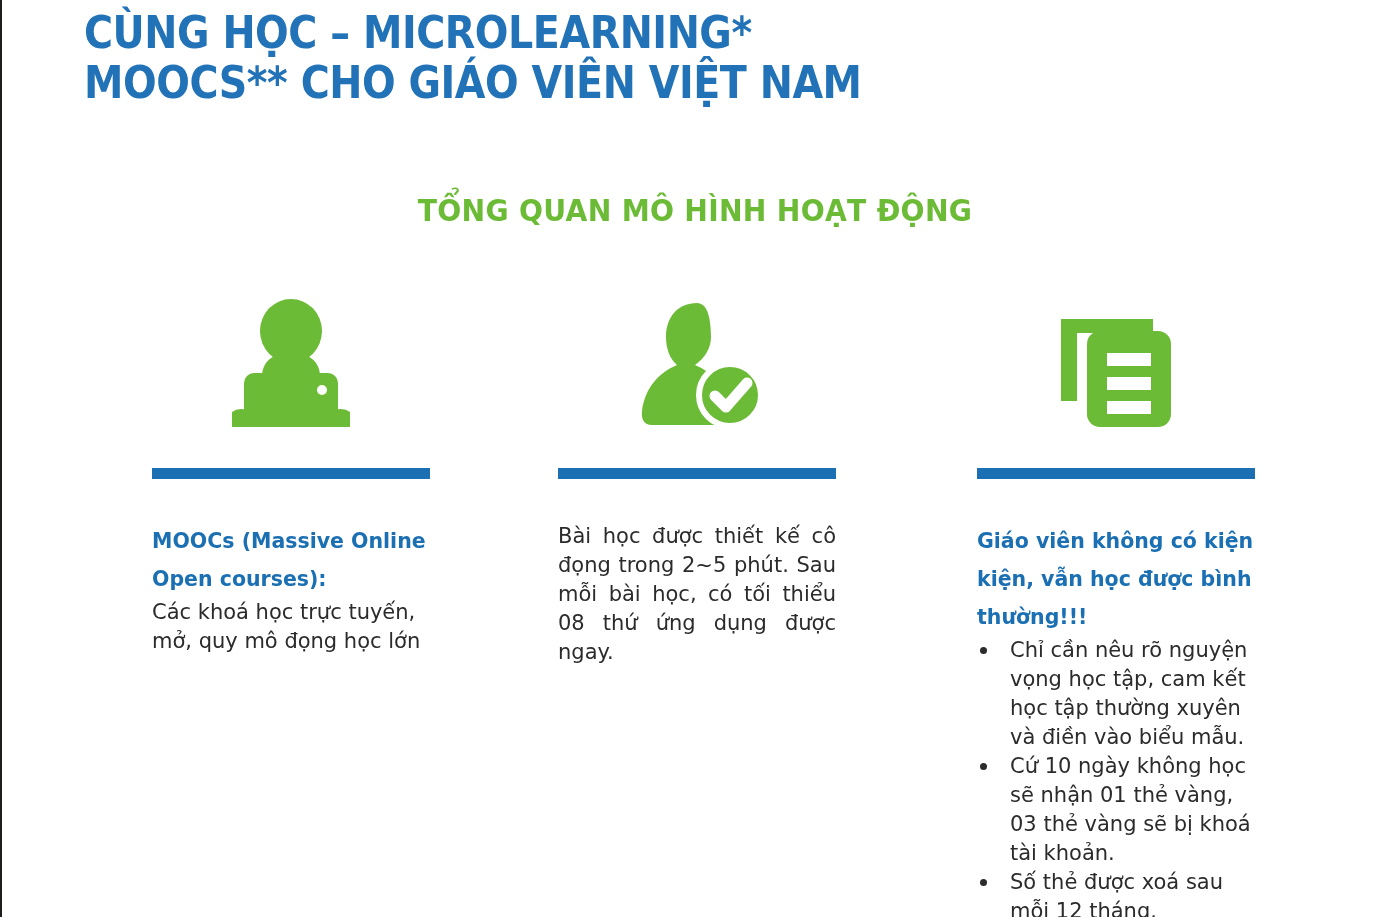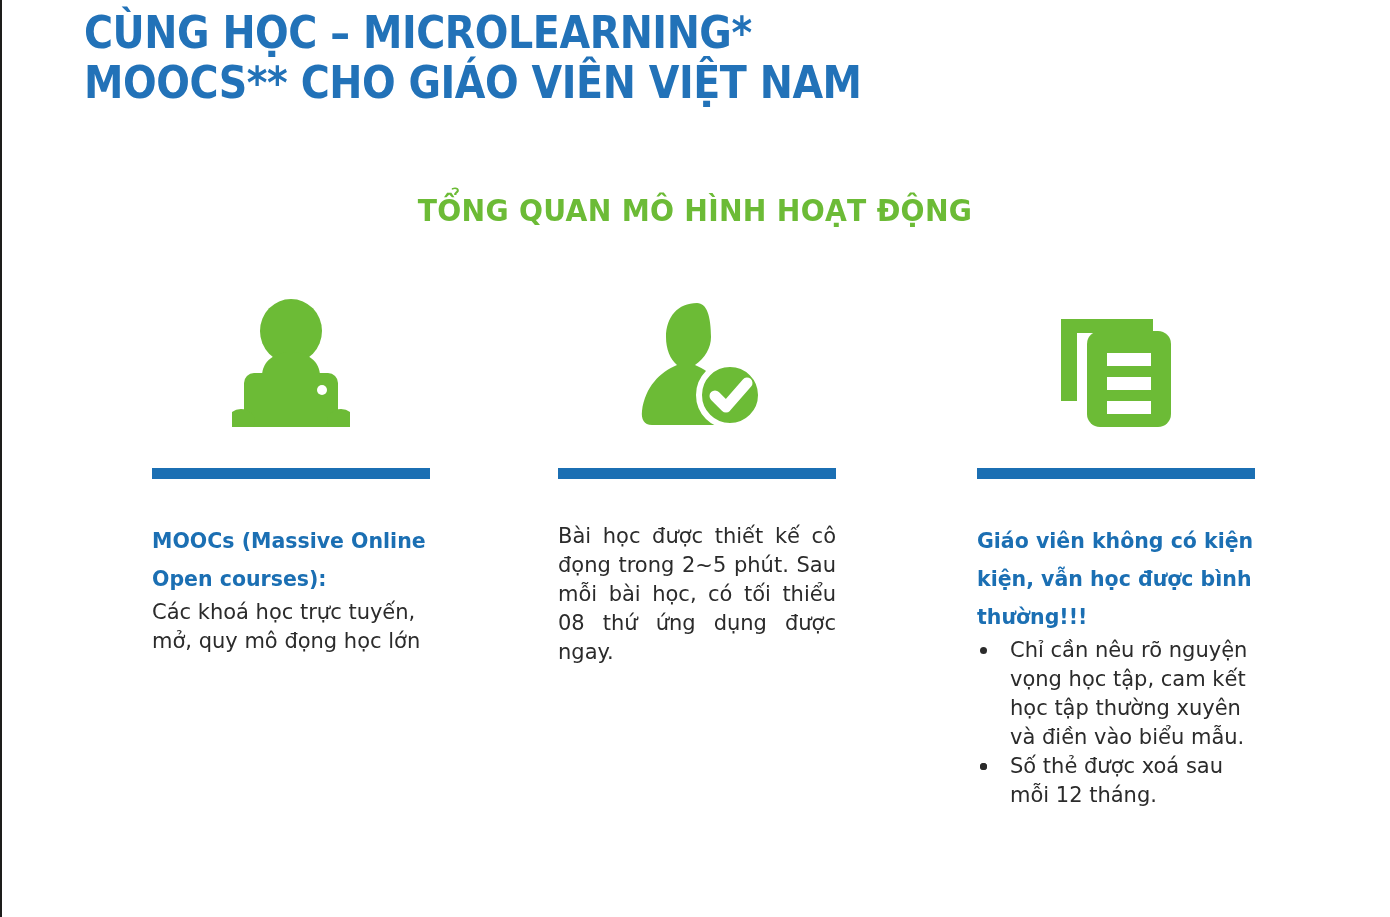--- a/index.html
+++ b/index.html
@@ -215,20 +215,21 @@
     <div class="rule-bar"></div>
     <div class="col-body">
       <div class="col-heading">Giáo viên không có kiện kiện, vẫn học được bình thường!!!</div>
       <ul class="bullets">
         <li>
           <span class="dot"></span>
           <span>Chỉ cần nêu rõ nguyện vọng học tập, cam kết học tập thường xuyên và điền vào biểu mẫu.</span>
         </li>
         <li>
           <span class="dot"></span>
+          <span>Cứ 10 ngày không học sẽ nhận 01 thẻ vàng, 03 thẻ vàng sẽ bị khoá tài khoản.</span>
         </li>
         <li>
           <span class="dot"></span>
           <span>Số thẻ được xoá sau mỗi 12 tháng.</span>
         </li>
       </ul>
     </div>
   </div>
 
 </div>

